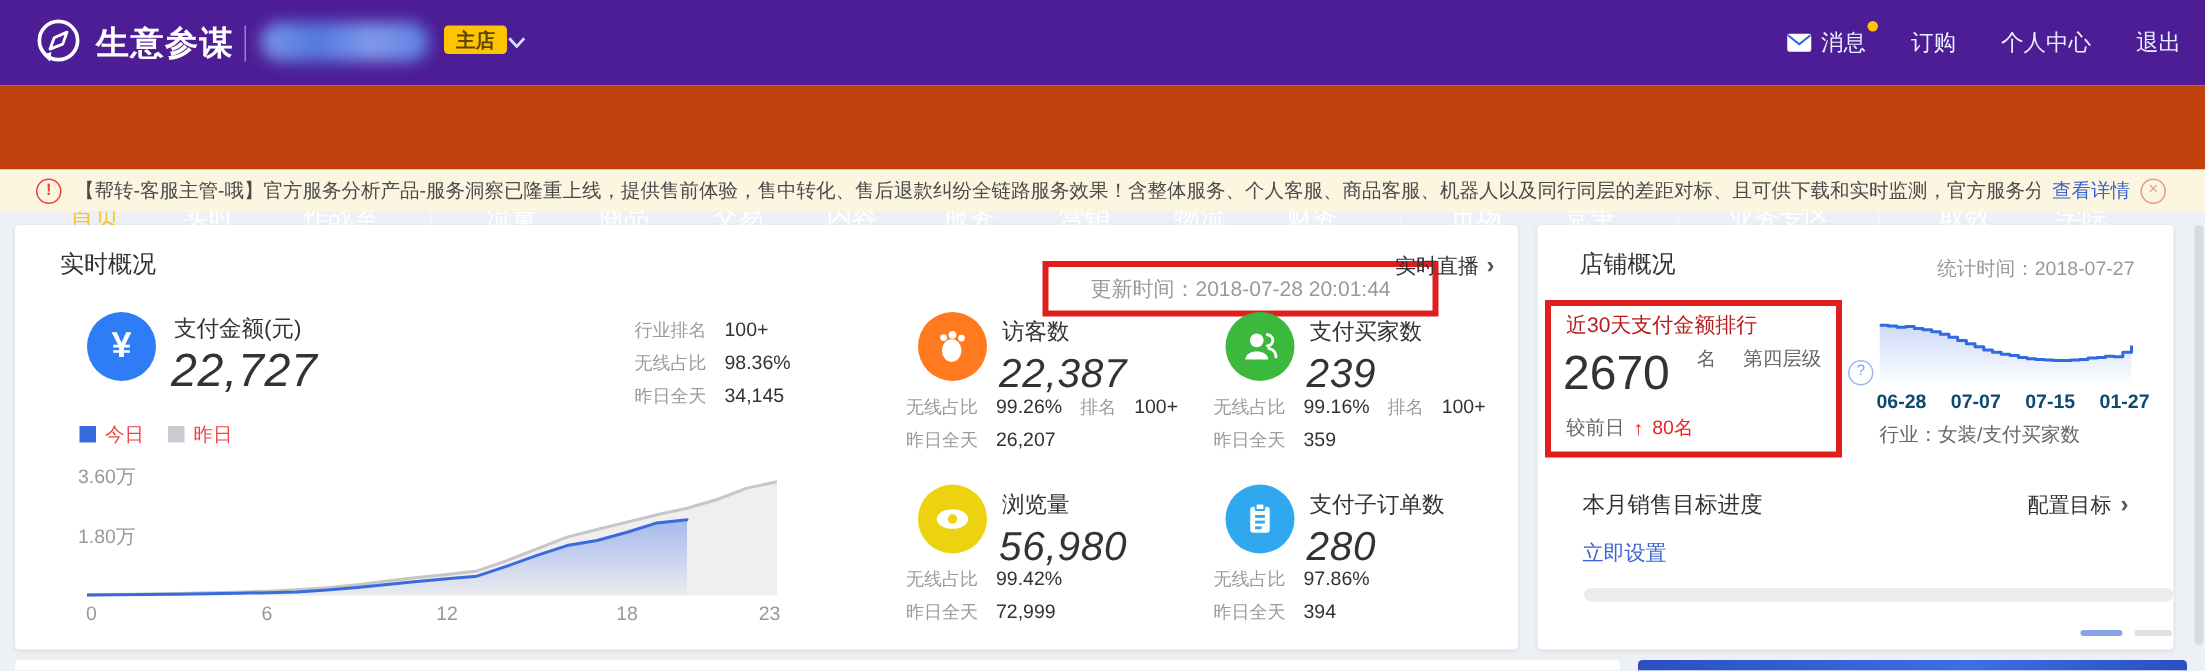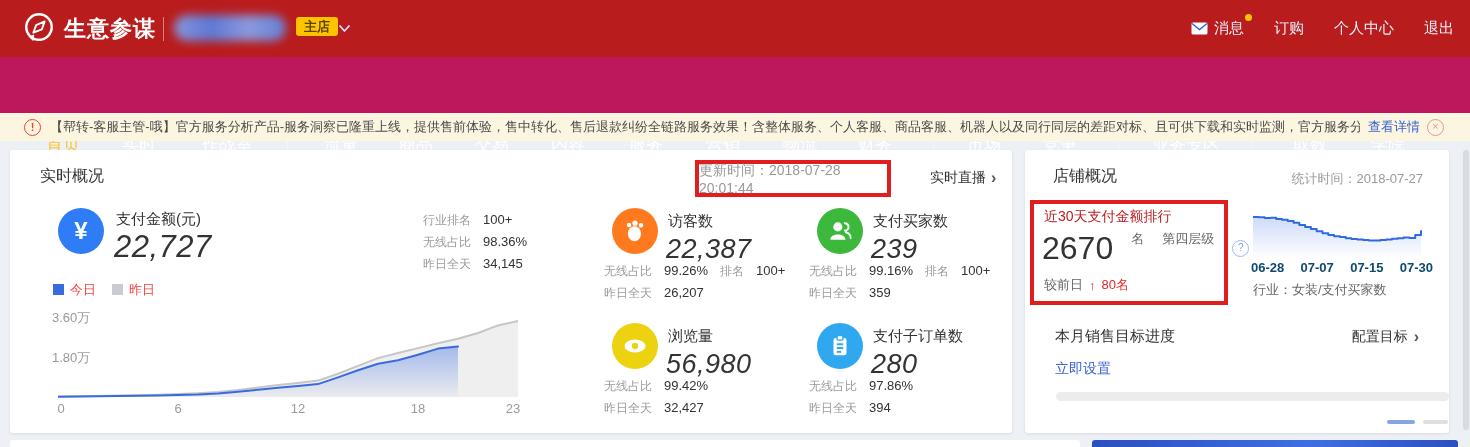--- a/index.html
+++ b/index.html
@@ -2,22 +2,22 @@
 <html><head>
 <meta charset="utf-8">
 <style>
   html,body{margin:0;padding:0;}
   body{
     width:1470px;height:447px;position:relative;overflow:hidden;
     font-family:"Liberation Sans","DejaVu Sans",sans-serif;
     background:#EDF0F5;color:#333;
   }
   
-  .topbar{position:absolute;left:0;top:0;width:1470px;height:57px;background:#b91c1c;}
-  .navbar{position:absolute;left:0;top:57px;width:1470px;height:56px;background:#be185d;}
+  .topbar{position:absolute;left:0;top:0;width:1470px;height:57px;background:#4c1d95;}
+  .navbar{position:absolute;left:0;top:57px;width:1470px;height:56px;background:#c2410c;}
   .brand{position:absolute;left:64px;top:14px;font-size:22px;font-weight:bold;color:#fff;letter-spacing:1px;}
   .logo{position:absolute;left:22px;top:11px;width:34px;height:34px;}
   .brand-divider{position:absolute;left:163px;top:17px;width:1px;height:24px;background:rgba(255,255,255,.45);}
   .shop-blur{position:absolute;left:174px;top:15px;width:112px;height:26px;border-radius:13px;
     background:linear-gradient(90deg,#7fa3f2,#5583e9,#86a8f3,#5d89ea);filter:blur(5px);opacity:.9;}
   .badge{position:absolute;left:296px;top:17px;background:#FFC400;color:#5C4500;font-size:13px;font-weight:bold;
     padding:3px 8px;border-radius:3px;line-height:1;}
   .chev-down{position:absolute;left:338px;top:24px;}
   .top-right{position:absolute;right:16px;top:0;height:57px;display:flex;align-items:center;gap:30px;color:#EAF0FF;font-size:15px;}
   .top-item{display:flex;align-items:center;gap:6px;position:relative;cursor:pointer;}
@@ -141,21 +141,21 @@
 
 <div class="notice">
   <span class="notice-ico">!</span>
   <span class="notice-text">【帮转-客服主管-哦】官方服务分析产品-服务洞察已隆重上线，提供售前体验，售中转化、售后退款纠纷全链路服务效果！含整体服务、个人客服、商品客服、机器人以及同行同层的差距对标、且可供下载和实时监测，官方服务分析，不容错过！</span>
   <span class="notice-link">查看详情</span>
   <span class="notice-close">×</span>
 </div>
 
 <div class="card" style="left:10px;top:150px;width:1002px;height:283px">
   <div class="card-title" style="left:30px;top:16px">实时概况</div>
-  <div class="annot" style="left:685px;top:10px;width:196px;height:37px">
+  <div class="annot" style="left:685px;top:24px;width:264px;height:37px">
     <span class="muted13">更新时间：2018-07-28 20:01:44</span>
   </div>
   <div class="live-link" style="left:920px;top:19px">
     <span>实时直播</span>
     <span class="chev">›</span>
   </div>
 
   <div class="icon-circle" style="left:48px;top:58px;background:#2E7CF6">
     <span class="yen">¥</span>
   </div>
@@ -247,21 +247,21 @@
     </svg>
   </div>
   <div class="metric-label" style="left:658px;top:177px">浏览量</div>
   <div class="metric-value" style="left:656px;top:199px">56,980</div>
   <div class="srow" style="left:594px;top:228px">
     <span class="lbl">无线占比</span>
     <span class="val">99.42%</span>
   </div>
   <div class="srow" style="left:594px;top:250px">
     <span class="lbl">昨日全天</span>
-    <span class="val">32,427</span>
+    <span class="val">72,999</span>
   </div>
 
   <div class="icon-circle" style="left:807px;top:173px;background:#2FA8F0">
     <svg width="26" height="26" viewBox="0 0 24 24">
       <rect x="6" y="4.5" width="12" height="16" rx="2" fill="#fff"></rect>
       <rect x="9.3" y="2.5" width="5.4" height="4" rx="1" fill="#fff" stroke="#2FA8F0" stroke-width="1.2"></rect>
       <rect x="9" y="9.5" width="6" height="1.8" fill="#2FA8F0"></rect>
       <rect x="9" y="13" width="6" height="1.8" fill="#2FA8F0"></rect>
       <rect x="9" y="16.5" width="4" height="1.8" fill="#2FA8F0"></rect>
     </svg>
@@ -303,21 +303,21 @@
         <stop offset="1" stop-color="#5B86E8" stop-opacity="0.02"></stop>
       </linearGradient>
     </defs>
   <path d="M0,13.9 L5.8,13.9 L5.8,14.3 L11.6,14.3 L11.6,15.1 L17.4,15.1 L17.4,14.7 L23.2,14.7 L23.2,16.0 L29.0,16.0 L29.0,16.8 L34.8,16.8 L34.8,18.1 L40.6,18.1 L40.6,19.8 L46.3,19.8 L46.3,21.9 L52.1,21.9 L52.1,24.0 L57.9,24.0 L57.9,26.1 L63.7,26.1 L63.7,28.2 L69.5,28.2 L69.5,30.3 L75.3,30.3 L75.3,31.9 L81.1,31.9 L81.1,33.2 L86.9,33.2 L86.9,34.0 L92.7,34.0 L92.7,35.3 L98.5,35.3 L98.5,36.1 L104.3,36.1 L104.3,36.6 L110.1,36.6 L110.1,37.0 L115.9,37.0 L115.9,37.4 L121.7,37.4 L121.7,37.4 L127.4,37.4 L127.4,37.0 L133.2,37.0 L133.2,36.6 L139.0,36.6 L139.0,35.7 L144.8,35.7 L144.8,35.3 L150.6,35.3 L150.6,34.5 L156.4,34.5 L156.4,34.9 L162.2,34.9 L162.2,31.9 L168.0,31.9 L168.0,27.3 L168,53 L0,53 Z" fill="url(#gMini)"></path>
       <path d="M0,13.9 L5.8,13.9 L5.8,14.3 L11.6,14.3 L11.6,15.1 L17.4,15.1 L17.4,14.7 L23.2,14.7 L23.2,16.0 L29.0,16.0 L29.0,16.8 L34.8,16.8 L34.8,18.1 L40.6,18.1 L40.6,19.8 L46.3,19.8 L46.3,21.9 L52.1,21.9 L52.1,24.0 L57.9,24.0 L57.9,26.1 L63.7,26.1 L63.7,28.2 L69.5,28.2 L69.5,30.3 L75.3,30.3 L75.3,31.9 L81.1,31.9 L81.1,33.2 L86.9,33.2 L86.9,34.0 L92.7,34.0 L92.7,35.3 L98.5,35.3 L98.5,36.1 L104.3,36.1 L104.3,36.6 L110.1,36.6 L110.1,37.0 L115.9,37.0 L115.9,37.4 L121.7,37.4 L121.7,37.4 L127.4,37.4 L127.4,37.0 L133.2,37.0 L133.2,36.6 L139.0,36.6 L139.0,35.7 L144.8,35.7 L144.8,35.3 L150.6,35.3 L150.6,34.5 L156.4,34.5 L156.4,34.9 L162.2,34.9 L162.2,31.9 L168.0,31.9 L168.0,27.3" fill="none" stroke="#2F6BE0" stroke-width="2" stroke-linejoin="round"></path>
     </svg>
   <div class="mini-x" style="left:226px;top:110px;width:182px">
     <span>06-28</span>
     <span>07-07</span>
     <span>07-15</span>
-    <span>07-30</span>
+    <span>01-27</span>
   </div>
   <div class="industry" style="left:228px;top:131px">行业：女装/支付买家数</div>
 
   <div class="goal-title" style="left:30px;top:177px">本月销售目标进度</div>
   <div class="goal-config" style="right:30px;top:178px">
     <span>配置目标</span>
     <span class="chev">›</span>
   </div>
   <div class="goal-setup" style="left:30px;top:210px">立即设置</div>
   <div class="progress" style="left:31px;top:242px;width:393px"></div>

